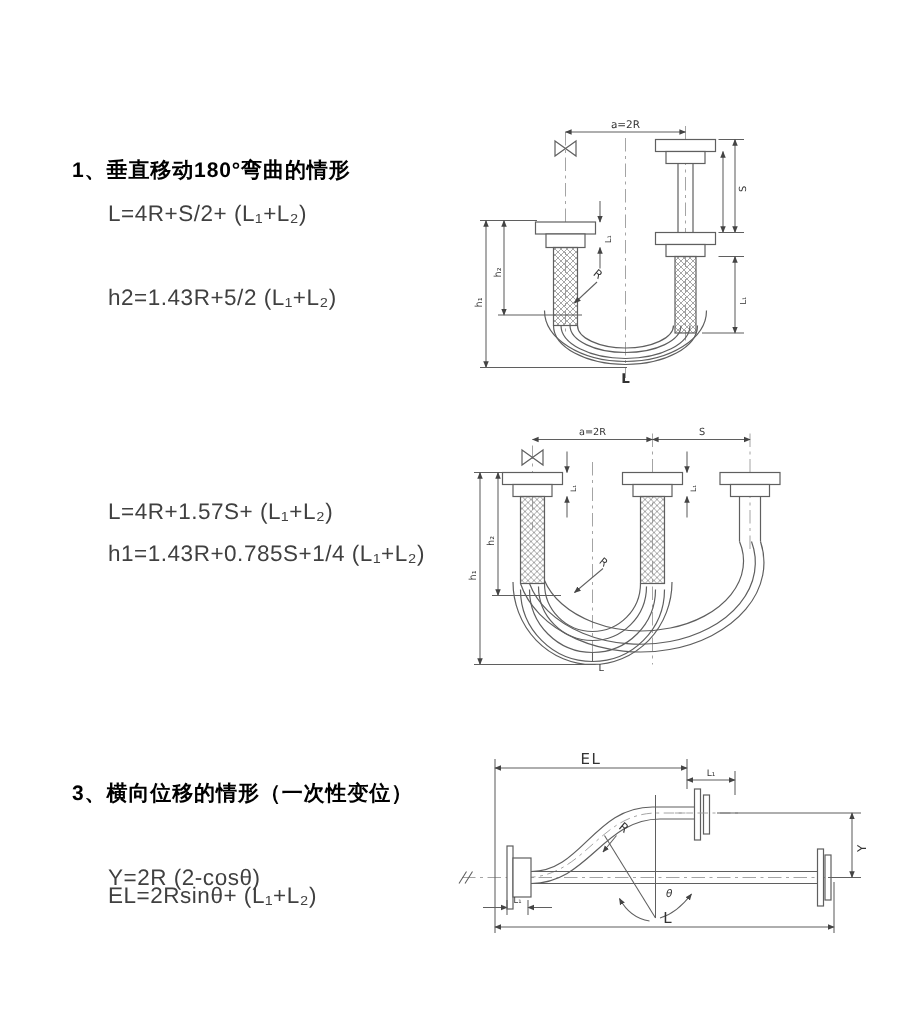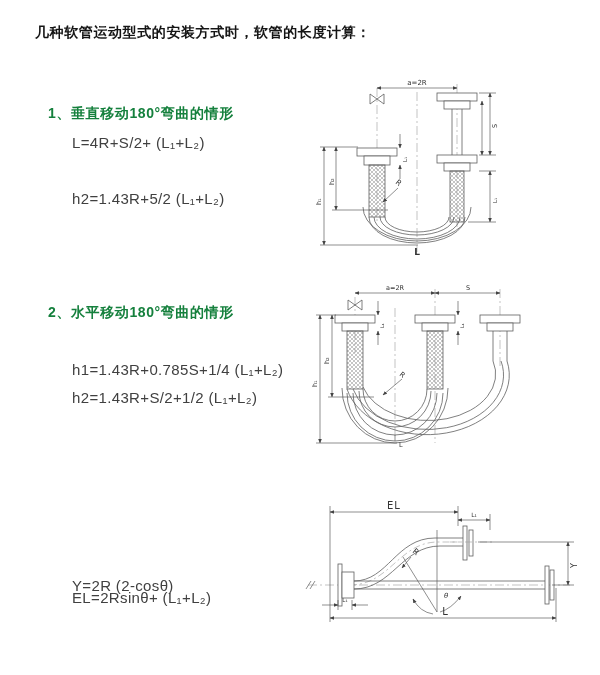--- a/index.html
+++ b/index.html
@@ -1,39 +1,38 @@
 <!DOCTYPE html>
 <html><head>
 <meta charset="utf-8">
 <style>
   * { margin:0; padding:0; box-sizing:border-box; }
   html,body { width:600px; height:675px; background:#ffffff; }
   body { position:relative; font-family:"Liberation Sans","DejaVu Sans",sans-serif; color:#1f1f1f; overflow:hidden; }
   .page { position:absolute; inset:0; background:#ffffff; }
   .title { position:absolute; left:35px; top:24px; font-size:14px; font-weight:700; letter-spacing:0.6px; color:#151515; }
-  .heading { position:absolute; left:48px; font-size:14px; font-weight:700; letter-spacing:0.6px; color:#15803d; }
+  .heading { position:absolute; left:48px; font-size:14px; font-weight:700; letter-spacing:0.6px; color:#000000; }
   .formula { position:absolute; left:72px; font-size:15px; letter-spacing:0.35px; color:#404040; }
   svg.diag { position:absolute; }
   svg text { font-family:"DejaVu Sans","Liberation Sans",sans-serif; }
 </style>
 </head>
 <body>
 
 <div class="page">
 
-  <div class="title">几种软管运动型式的安装方式时，软管的长度计算：</div>
 
   <div class="heading" style="top:105px">1、垂直移动180°弯曲的情形</div>
   <div class="formula" style="top:134px">L=4R+S/2+ (L₁+L₂)</div>
   <div class="formula" style="top:190px">h2=1.43R+5/2 (L₁+L₂)</div>
 
-  <div class="heading" style="top:304px">2、水平移动180°弯曲的情形</div>
+  <div class="formula" style="top:333px">L=4R+1.57S+ (L₁+L₂)</div>
   <div class="formula" style="top:361px">h1=1.43R+0.785S+1/4 (L₁+L₂)</div>
-  <div class="formula" style="top:389px">h2=1.43R+S/2+1/2 (L₁+L₂)</div>
-
+
+  <div class="heading" style="top:520px">3、横向位移的情形（一次性变位）</div>
   <div class="formula" style="top:577px">Y=2R (2-cosθ)</div>
   <div class="formula" style="top:589px">EL=2Rsinθ+ (L₁+L₂)</div>
 
   <svg class="diag" style="left:312px;top:72px" width="220" height="185" viewBox="0 0 220 185">
     <defs>
       <pattern id="hatch1" width="4" height="4" patternUnits="userSpaceOnUse">
         <path d="M0,4 L4,0 M0,0 L4,4" stroke="#8a8a8a" stroke-width="0.5"></path>
       </pattern>
       <marker id="arr1" viewBox="0 0 10 10" refX="9" refY="5" markerWidth="6.5" markerHeight="6.5" orient="auto-start-reverse">
         <path d="M0,1 L10,5 L0,9 Z" fill="#444"></path>

